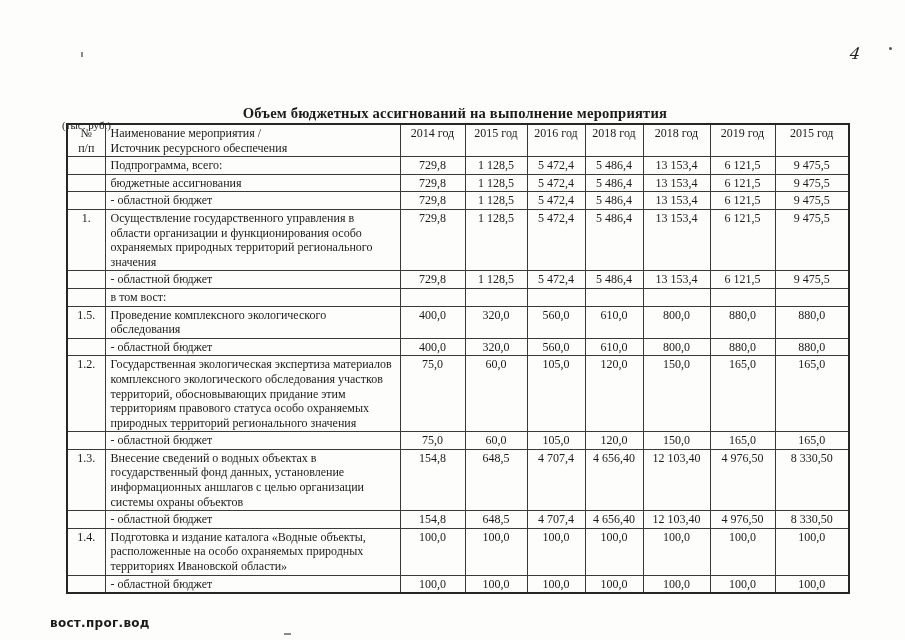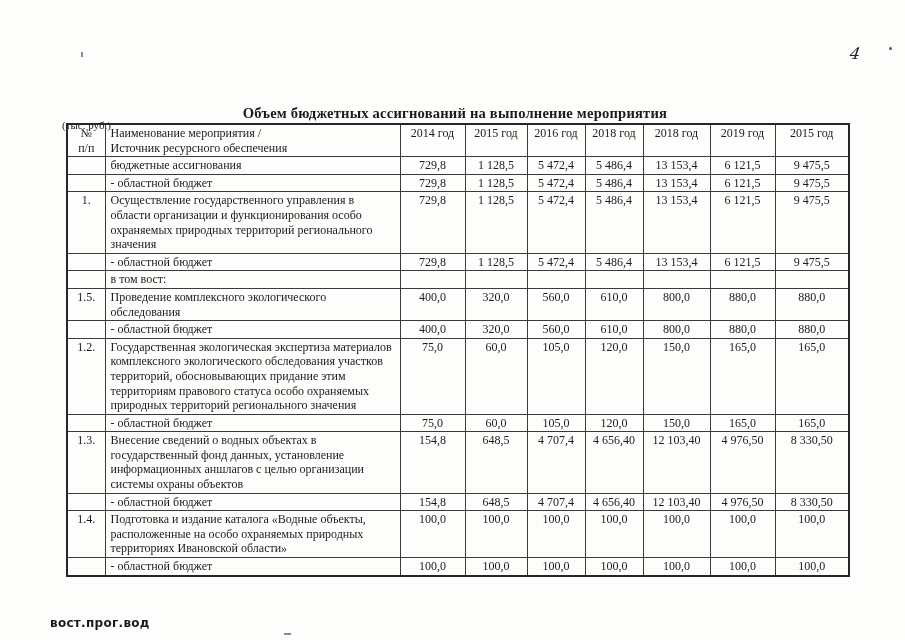--- a/index.html
+++ b/index.html
@@ -90,20 +90,31 @@
           <th class="year-th">2016 год</th>
           <th class="year-th">2018 год</th>
           <th class="year-th">2018 год</th>
           <th class="year-th">2019 год</th>
           <th class="year-th">2015 год</th>
         </tr>
     </thead>
     <tbody id="table-body">
         <tr>
           <td class="num"></td>
+          <td class="name">Подпрограмма, всего:</td>
+          <td class="val">729,8</td>
+          <td class="val">1 128,5</td>
+          <td class="val">5 472,4</td>
+          <td class="val">5 486,4</td>
+          <td class="val">13 153,4</td>
+          <td class="val">6 121,5</td>
+          <td class="val">9 475,5</td>
+        </tr>
+        <tr>
+          <td class="num"></td>
           <td class="name">бюджетные ассигнования</td>
           <td class="val">729,8</td>
           <td class="val">1 128,5</td>
           <td class="val">5 472,4</td>
           <td class="val">5 486,4</td>
           <td class="val">13 153,4</td>
           <td class="val">6 121,5</td>
           <td class="val">9 475,5</td>
         </tr>
         <tr>

